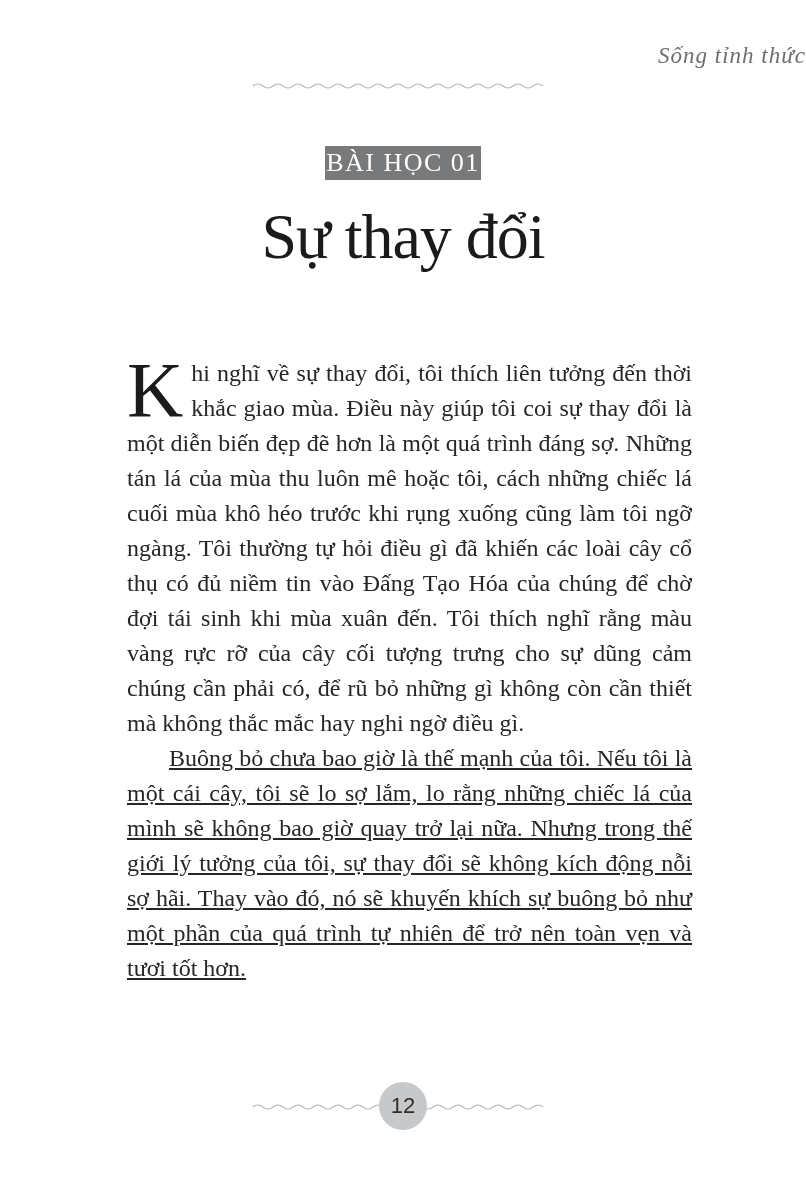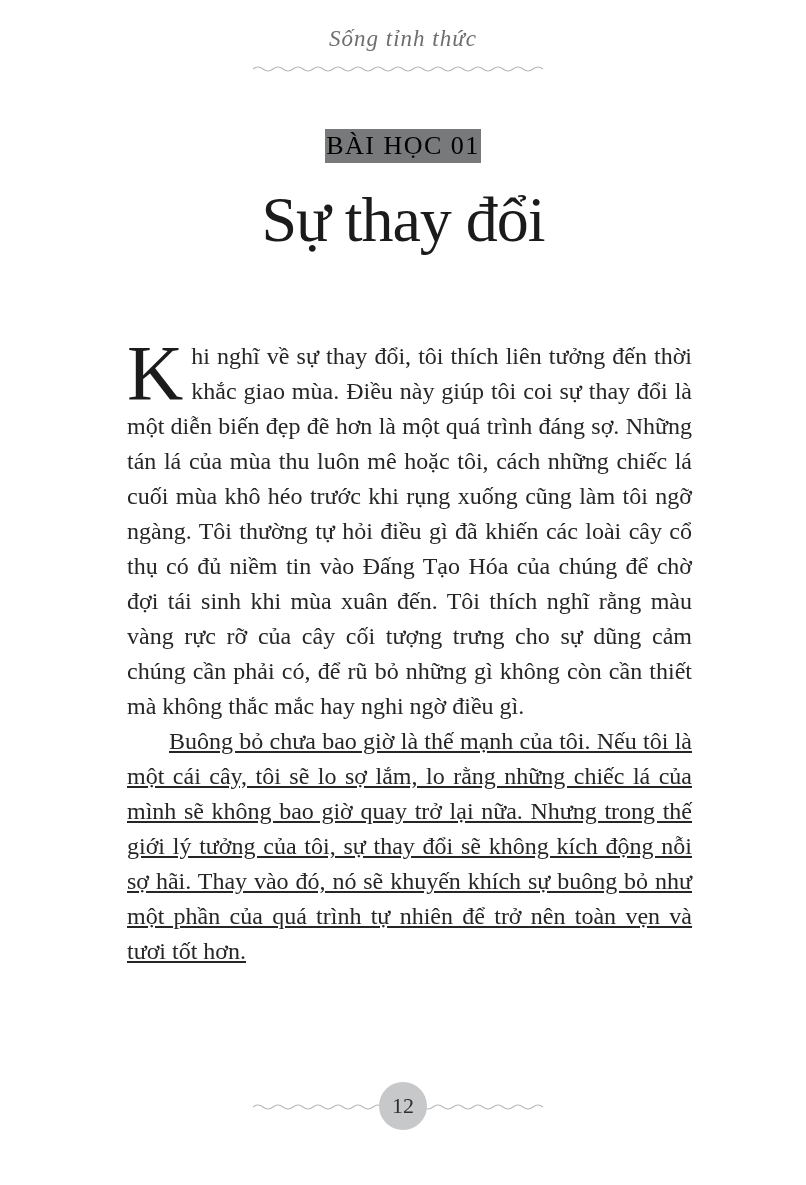--- a/index.html
+++ b/index.html
@@ -7,43 +7,43 @@
   .page{
     position:relative;
     width:806px;height:1185px;
     margin:0 auto;
     background:#ffffff;
     overflow:hidden;
     font-family:"Liberation Serif","DejaVu Serif",serif;
   }
   
   .running-header{
-    padding-top:23px;
-    text-align:center;
+    padding-top:40px;
+    text-align:right;
   }
   .running-title{
     display:block;
     font-family:"Liberation Serif","DejaVu Serif",serif;
     font-style:italic;
     font-size:23px;
     line-height:32px;
     letter-spacing:1px;
     color:#6e6e6e;
   }
   .wave{
     display:block;
     margin:8px auto 0 auto;
     width:300px;height:10px;
   }
   
   .badge-row{ text-align:center; margin-top:56px; }
   .chapter-badge{
     display:inline-block;
     background:#77797b;
-    color:#000000;
+    color:#ffffff;
     font-family:"Liberation Serif","DejaVu Serif",serif;
     font-size:26px;
     line-height:34px;
     padding:0 1px;
     letter-spacing:1.5px;
   }
   
   .chapter-title{
     margin:18px 0 0 0;
     text-align:center;
@@ -83,21 +83,21 @@
     left:0;top:19px;margin:0;
   }
   .page-number-badge{
     position:absolute;
     left:50%;top:50%;
     transform:translate(-50%,-50%);
     width:48px;height:48px;
     border-radius:50%;
     background:#c6c8ca;
     display:flex;align-items:center;justify-content:center;
-    font-family:Liberation Serif, serif;
+    font-family:Liberation Sans, sans-serif;
     font-size:22px;
     color:#2d2d2d;
   }
 </style>
 </head>
 <body>
 
 <div class="page">
 
   <header class="running-header">

